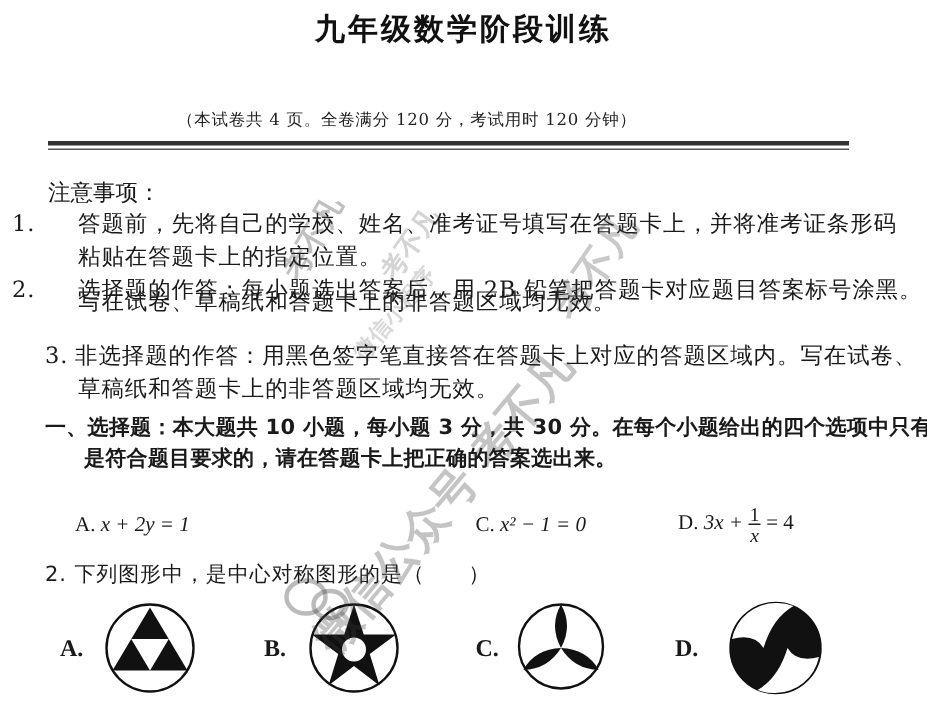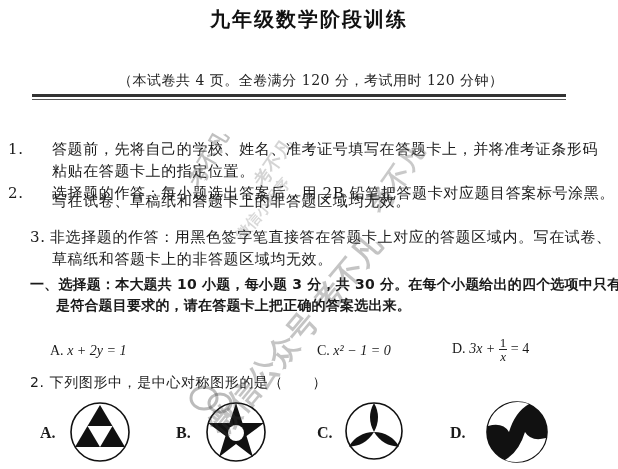--- a/index.html
+++ b/index.html
@@ -8,21 +8,21 @@
     background: #ffffff; color: #1a1a1a;
     font-family: "DejaVu Serif", "Liberation Serif", serif;
   }
   .page { position: absolute; left: 0; top: 0; width: 618px; height: 469px; }
   .title {
     position: absolute; left: 0; top: 6px; width: 618px; text-align: center;
     font-family: "DejaVu Sans", "Liberation Sans", sans-serif;
     font-weight: bold; font-size: 20px; letter-spacing: 2px; color: #111;
   }
   .subtitle {
-    position: absolute; left: 118px; top: 72px; font-size: 14px; color: #222;
+    position: absolute; left: 118px; top: 72px; font-size: 11px; color: #222;
     letter-spacing: 0.5px; white-space: nowrap;
   }
   .rule-thick { position: absolute; left: 32px; width: 534px; top: 94px; height: 3px; background: #333; }
   .rule-thin { position: absolute; left: 32px; width: 534px; top: 99px; height: 1px; background: #555; }
   .notice-head { position: absolute; left: 32px; top: 119px; font-size: 15px; font-family: "DejaVu Sans", sans-serif; }
   .line { position: absolute; font-size: 15px; white-space: nowrap; letter-spacing: 0.6px; }
   .sans { font-family: "DejaVu Sans", "Liberation Sans", sans-serif; }
   .bold { font-weight: bold; }
   .q { font-size: 14px; }
   .opt { position: absolute; font-size: 14px; white-space: nowrap; font-family: "Liberation Serif", serif; }
@@ -37,20 +37,21 @@
 </head>
 <body>
 
 <div class="page">
 
   <div class="title">九年级数学阶段训练</div>
   <div class="subtitle">（本试卷共 4 页。全卷满分 120 分，考试用时 120 分钟）</div>
   <div class="rule-thick"></div>
   <div class="rule-thin"></div>
 
+  <div class="notice-head">注意事项：</div>
 
   <div class="line" style="left:8px; top:140px;">1.</div>
   <div class="line" style="left:52px; top:162px;">粘贴在答题卡上的指定位置。</div>
   <div class="line" style="left:52px; top:140px;">答题前，先将自己的学校、姓名、准考证号填写在答题卡上，并将准考证条形码</div>
 
   <div class="line" style="left:8px; top:184px;">2.</div>
   <div class="line" style="left:52px; top:184px;">选择题的作答：每小题选出答案后，用 2B 铅笔把答题卡对应题目答案标号涂黑。</div>
   <div class="line" style="left:52px; top:192px;">写在试卷、草稿纸和答题卡上的非答题区域均无效。</div>
 
   <div class="line" style="left:30px; top:228px;">3.</div>

